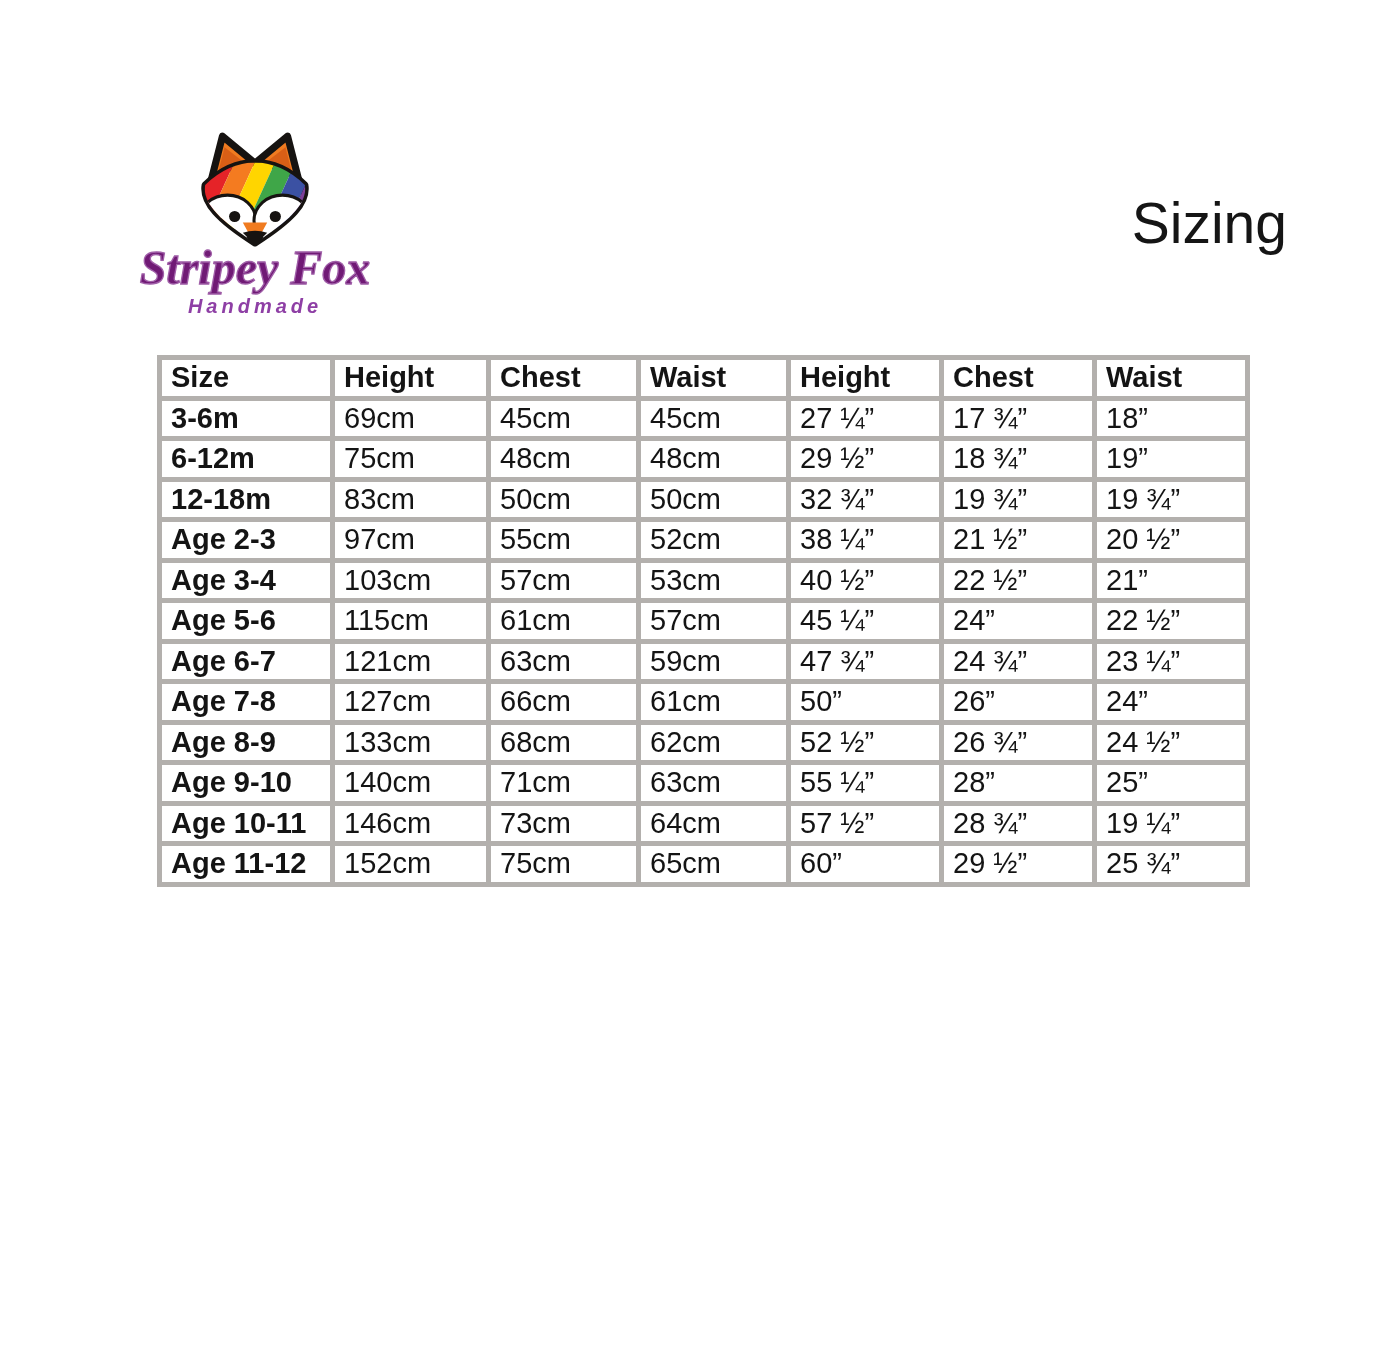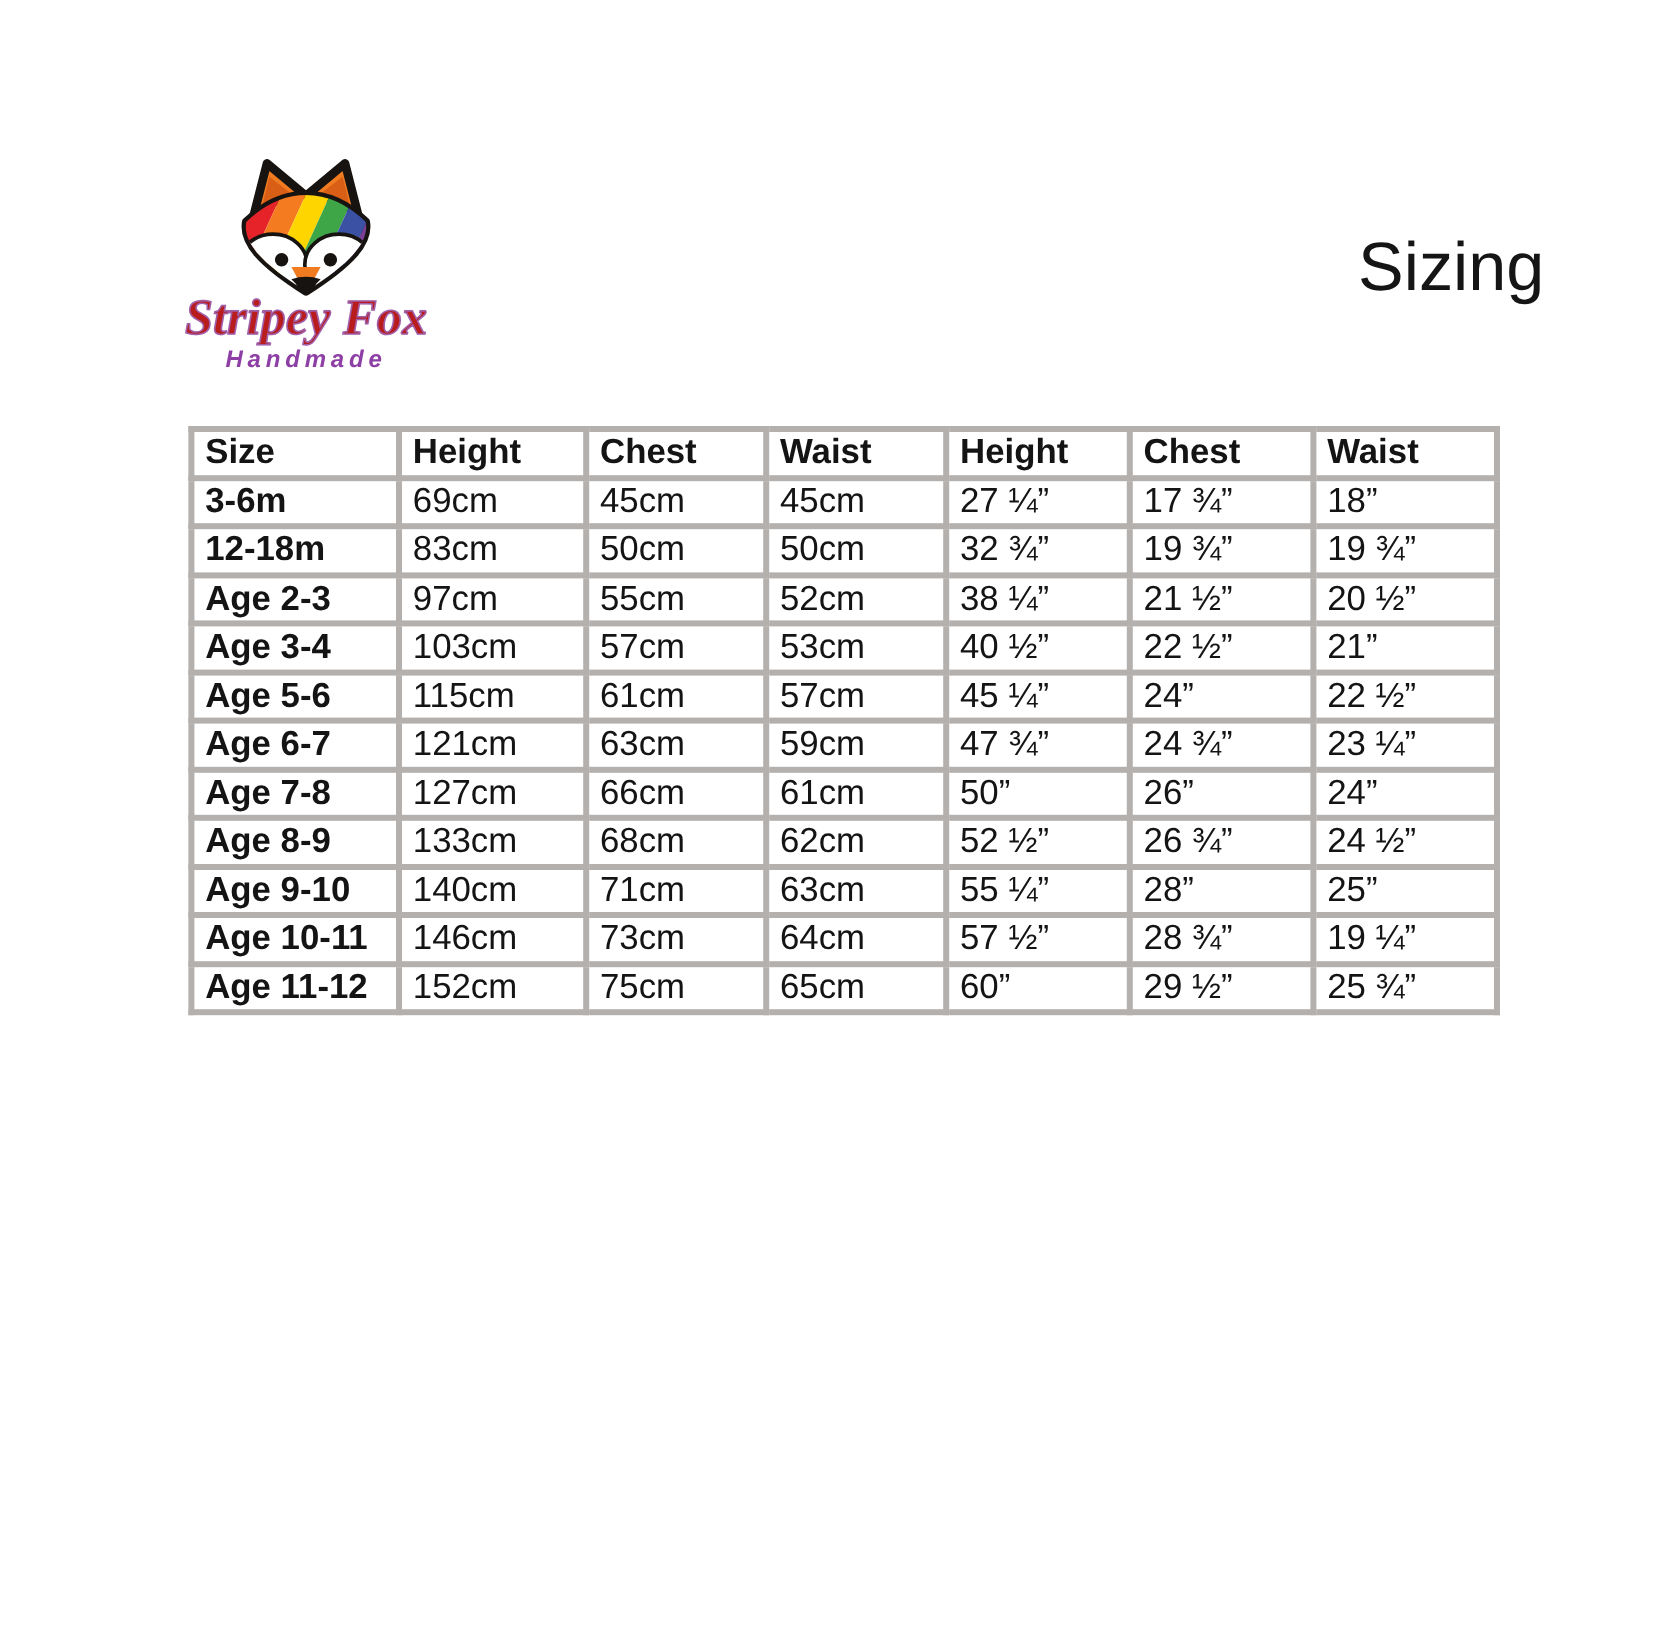--- a/index.html
+++ b/index.html
@@ -17,23 +17,23 @@
     position: absolute;
     left: 135px; top: 126px;
     width: 240px;
     text-align: center;
   }
   .fox-svg { width: 122px; height: 124px; display: block; margin: 0 auto; }
   .brand {
     font-family: "Liberation Serif", serif;
     font-style: italic;
     font-weight: bold;
-    font-size: 42px;
+    font-size: 48px;
     line-height: 1.0;
-    color: #b91c1c;
+    color: #701a75;
     -webkit-text-stroke: 1.3px #a05fa8;
     text-shadow: 0 0 1px #a05fa8;
     margin-top: -6px;
     white-space: nowrap;
   }
   .tagline {
     font-style: italic;
     font-weight: bold;
     font-size: 20px;
     letter-spacing: 4px;
@@ -150,20 +150,29 @@
       <tr>
         <th scope="row">3-6m</th>
         <td>69cm</td>
         <td>45cm</td>
         <td>45cm</td>
         <td>27 ¼”</td>
         <td>17 ¾”</td>
         <td>18”</td>
       </tr>
       <tr>
+        <th scope="row">6-12m</th>
+        <td>75cm</td>
+        <td>48cm</td>
+        <td>48cm</td>
+        <td>29 ½”</td>
+        <td>18 ¾”</td>
+        <td>19”</td>
+      </tr>
+      <tr>
         <th scope="row">12-18m</th>
         <td>83cm</td>
         <td>50cm</td>
         <td>50cm</td>
         <td>32 ¾”</td>
         <td>19 ¾”</td>
         <td>19 ¾”</td>
       </tr>
       <tr>
         <th scope="row">Age 2-3</th>

